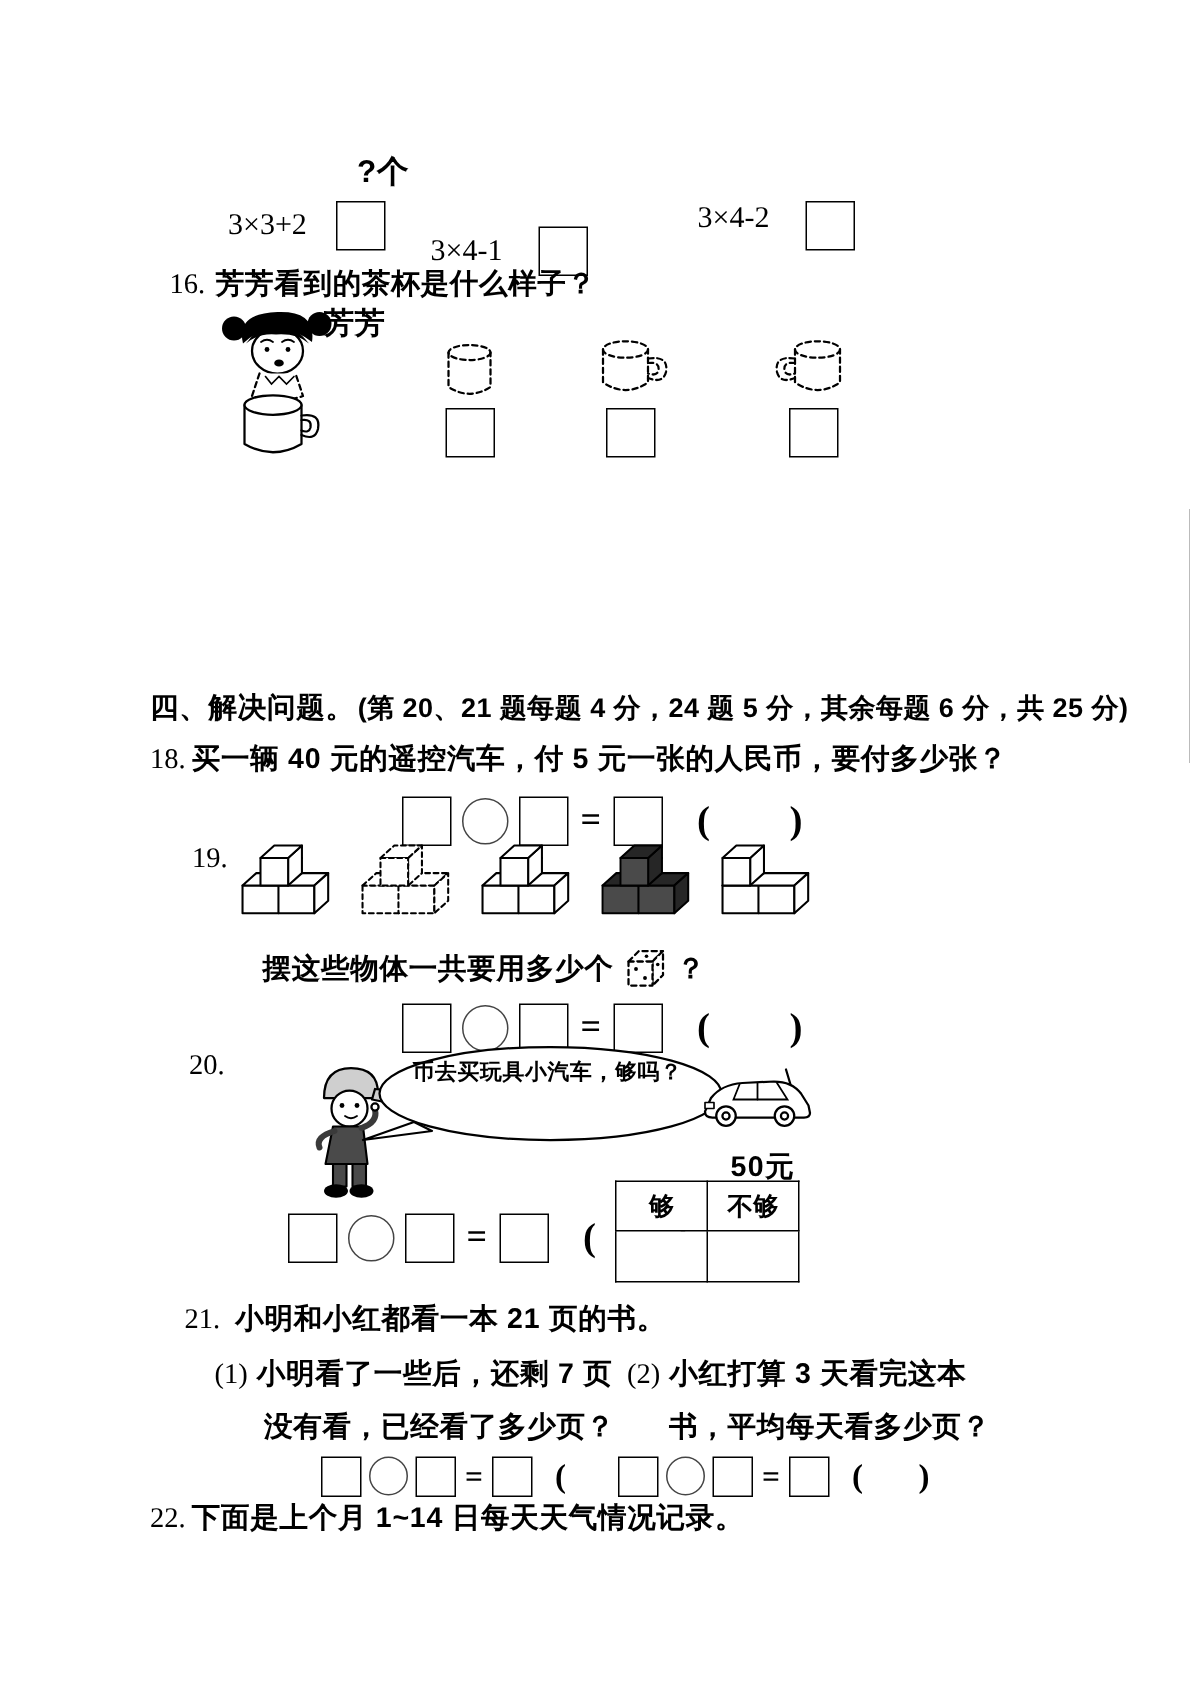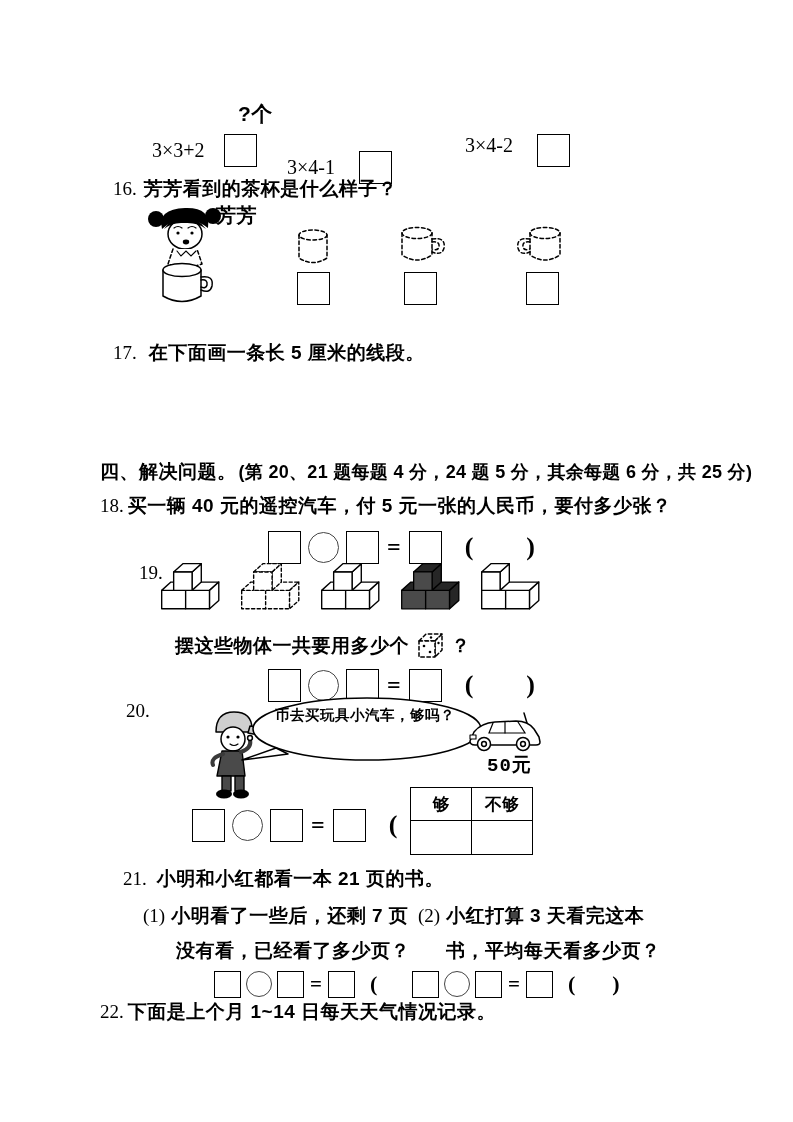--- a/index.html
+++ b/index.html
@@ -38,21 +38,21 @@
   svg .blk{fill:#000;stroke:none;}
   svg .dark{fill:#262626;stroke:#000;stroke-width:1.5;stroke-linejoin:round;}
   svg .gray{fill:#4a4a4a;stroke:#000;stroke-width:1.4;stroke-linejoin:round;}
   
   .yn-table{border-collapse:collapse;}
   .yn-table th,.yn-table td{border:1.7px solid #000;background:#fff;}
   .yn-table th{width:58px;height:30px;font-weight:700;font-size:17px;text-align:center;}
   .yn-table td{height:31px;}
   .bubble-text{position:absolute;left:30px;top:11px;width:198px;text-align:center;
     font-size:14.5px;font-weight:600;line-height:21px;letter-spacing:.5px;}
-  .price{font-family:Liberation Mono, monospace;font-size:19px;font-weight:700;letter-spacing:1px;}
+  .price{font-family:Liberation Sans, sans-serif;font-size:19px;font-weight:700;letter-spacing:1px;margin-top:13px;}
   .part-label{font-family:"Liberation Serif",serif;font-size:19px;}
 </style>
 </head>
 <body>
 
 <div class="page">
 
   <div class="abs cn" style="left:238px;top:100px;font-size:21px;">?个</div>
 
   <div class="abs qrow" style="left:152px;top:134px;align-items:center;">
@@ -111,24 +111,20 @@
   <span class="abs abox" style="left:404px;top:272px;"></span>
 
   <svg class="abs" style="left:512px;top:224px;" width="54" height="45" viewBox="0 0 54 45">
     <ellipse cx="33" cy="9" rx="15" ry="5.5" class="st dash"></ellipse>
     <path d="M18,9 V31 Q33,41 48,31 V9" class="ln dash"></path>
     <path d="M18,15 Q4,13 6,24 Q8,32 18,28" class="ln dash"></path>
     <path d="M18,18 Q10,17 11,23 Q12,27 18,25" class="ln dash"></path>
   </svg>
   <span class="abs abox" style="left:526px;top:272px;"></span>
 
-  <div class="abs hrow" style="left:113px;top:340px;gap:12px;">
-    <span class="num">17.</span>
-    <span class="cn">在下面画一条长 5 厘米的线段。</span>
-  </div>
   <div class="abs" style="left:113px;top:372px;width:560px;height:80px;"></div>
 
   <div class="abs hrow" style="left:100px;top:459px;gap:2px;">
     <span class="cn">四、解决问题。</span>
     <span class="cn-sm">(第 20、21 题每题 4 分，24 题 5 分，其余每题 6 分，共 25 分)</span>
   </div>
 
   <div class="abs hrow" style="left:100px;top:493px;gap:4px;">
     <span class="num">18.</span>
     <span class="cn">买一辆 40 元的遥控汽车，付 5 元一张的人民币，要付多少张？</span>
@@ -136,21 +132,21 @@
   <div class="abs eq" style="left:268px;top:528px;">
     <span class="abox"></span>
     <span class="acircle"></span>
     <span class="abox"></span>
     <span class="eqsign">=</span>
     <span class="abox"></span>
     <span class="paren open">(</span>
     <span class="paren close">)</span>
   </div>
 
-  <div class="abs num" style="left:128px;top:562px;margin-left:11px;">19.</div>
+  <div class="abs num" style="left:128px;top:562px;">19.</div>
 
   <div class="abs" style="left:158px;top:551px;display:flex;gap:10px;">
     <svg width="70" height="64" viewBox="0 0 76 64">
       <rect x="4" y="40" width="52" height="20" class="st"></rect>
       <line x1="30" y1="40" x2="30" y2="60" class="ln"></line>
       <polygon points="4,40 14,31 66,31 56,40" class="st"></polygon>
       <polygon points="56,40 66,31 66,51 56,60" class="st"></polygon>
       <polygon points="37,20 47,11 47,31 37,40" class="st"></polygon>
       <polygon points="17,20 27,11 47,11 37,20" class="st"></polygon>
       <rect x="17" y="20" width="20" height="20" class="st"></rect>

